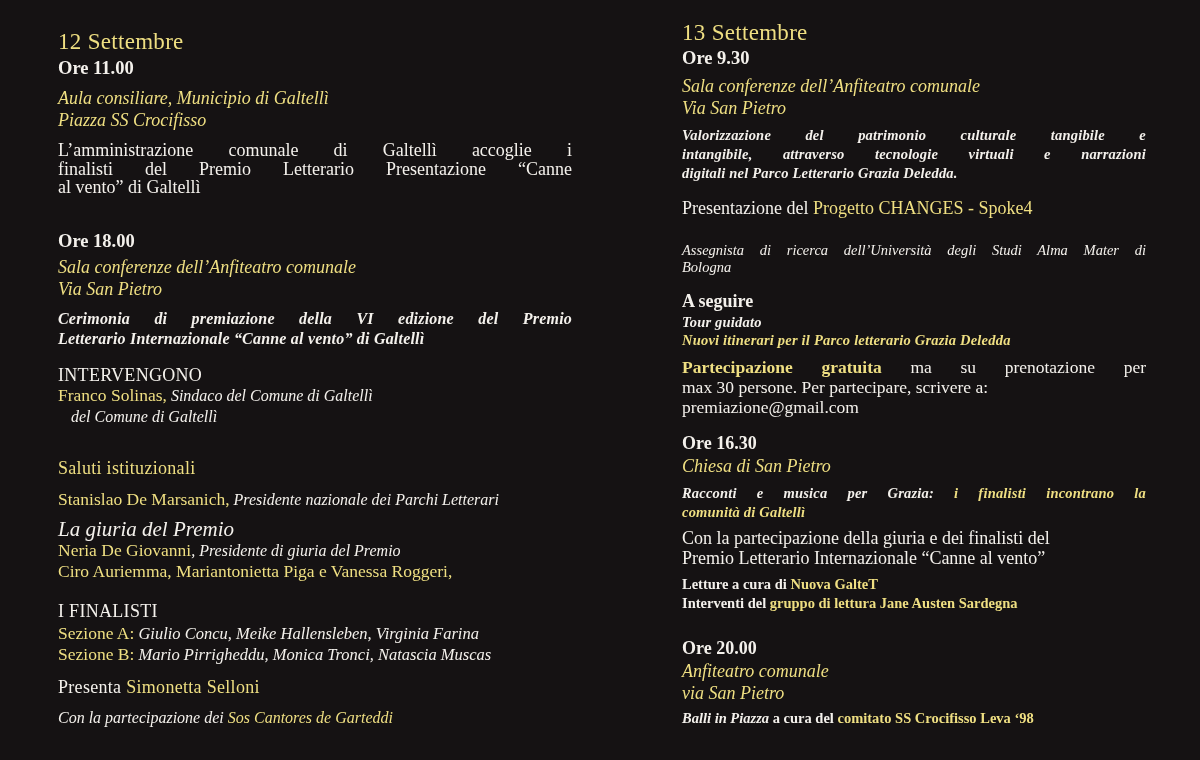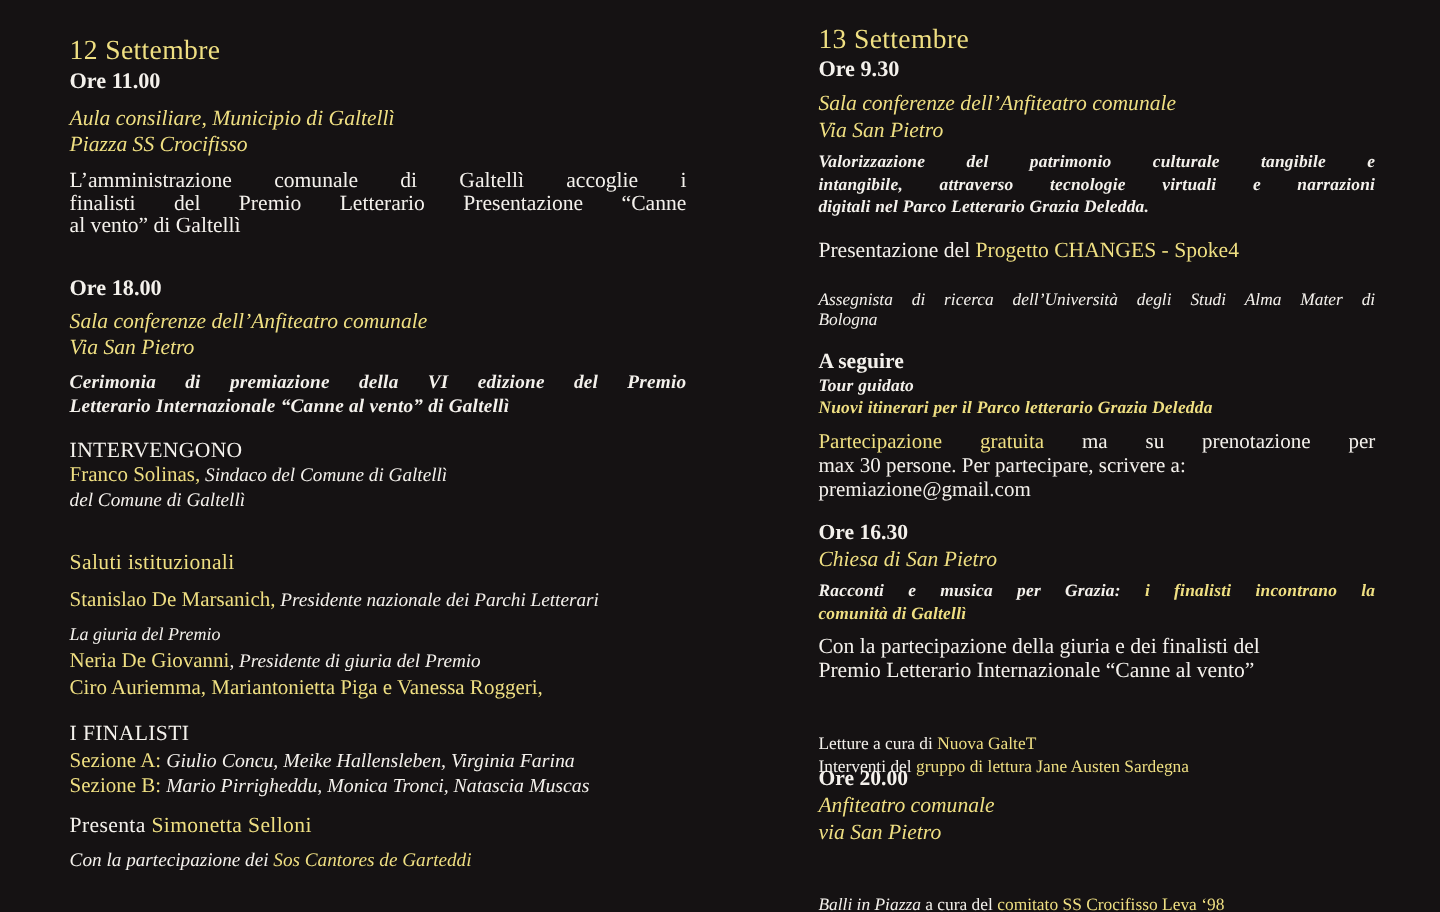--- a/index.html
+++ b/index.html
@@ -5,21 +5,21 @@
   * { box-sizing: border-box; margin: 0; padding: 0; }
   html, body { width: 1200px; height: 760px; overflow: hidden; }
   body {
     background: #151213;
     color: #f4f1ec;
     font-family: "Liberation Serif", "DejaVu Serif", serif;
     position: relative;
   }
   .gold { color: #efdf82; }
   .it { font-style: italic; }
-  .b { font-weight: normal; margin-top: 36px; }
+  .b { font-weight: bold; }
   .abs { position: absolute; white-space: nowrap; }
 
   .date { font-size: 23px; color: #efdf82; letter-spacing: 0.3px; }
   .time { font-size: 18.5px; font-weight: bold; color: #f4f1ec; }
   .place { font-size: 18px; font-style: italic; color: #efdf82; line-height: 22px; }
   .body-txt { font-size: 18px; line-height: 18.5px; text-align: justify; text-align-last: left; white-space: normal; }
   .bold-it { font-size: 16px; font-style: italic; font-weight: bold; line-height: 20px; letter-spacing: 0.2px; }
   .reg { font-size: 17.5px; line-height: 21px; }
   .small-it { font-size: 14.5px; font-style: italic; line-height: 17px; }
   .head { font-size: 18px; letter-spacing: 0.3px; }
@@ -49,30 +49,30 @@
     <span class="line">Via San Pietro</span>
   </div>
   <div class="abs bold-it" style="left:58px; top:309px; width:514px; font-style:italic;">
     <span class="line jl">Cerimonia di premiazione della VI edizione del Premio</span>
     <span class="line">Letterario Internazionale “Canne al vento” di Galtellì</span>
   </div>
 
   <div class="abs head" style="left:58px; top:365px;">INTERVENGONO</div>
   <div class="abs reg" style="left:58px; top:385px;">
     <span class="line"><span class="gold">Franco Solinas,</span><span class="it" style="font-size:16px;"> Sindaco del Comune di Galtellì</span></span>
-    <span class="line it" style="font-size:16px;">del Comune di Galtellì</span>
+    <span class="line it" style="font-size:16px;margin-left:13px;">del Comune di Galtellì</span>
   </div>
 
   <div class="abs head gold" style="left:58px; top:458px;">Saluti istituzionali</div>
   <div class="abs reg" style="left:58px; top:489px;">
     <span class="gold">Stanislao De Marsanich,</span><span class="it" style="font-size:16px;"> Presidente nazionale dei Parchi Letterari</span>
   </div>
 
   <div class="abs reg" style="left:58px; top:519px;">
-    <span class="line it" style="font-size:15px;">La giuria del Premio</span>
+    <span class="line it" style="font-size:21px;">La giuria del Premio</span>
     <span class="line"><span class="gold">Neria De Giovanni</span><span class="it" style="font-size:16px;">, Presidente di giuria del Premio</span></span>
     <span class="line gold">Ciro Auriemma, Mariantonietta Piga e Vanessa Roggeri,</span>
   </div>
 
   <div class="abs head" style="left:58px; top:601px;">I FINALISTI</div>
   <div class="abs reg" style="left:58px; top:623px;">
     <span class="line"><span class="gold">Sezione A:</span><span class="it" style="font-size:16.5px;text-align:center;"> Giulio Concu, Meike Hallensleben, Virginia Farina</span></span>
     <span class="line"><span class="gold">Sezione B:</span><span class="it" style="font-size:16.5px;"> Mario Pirrigheddu, Monica Tronci, Natascia Muscas</span></span>
   </div>
 

